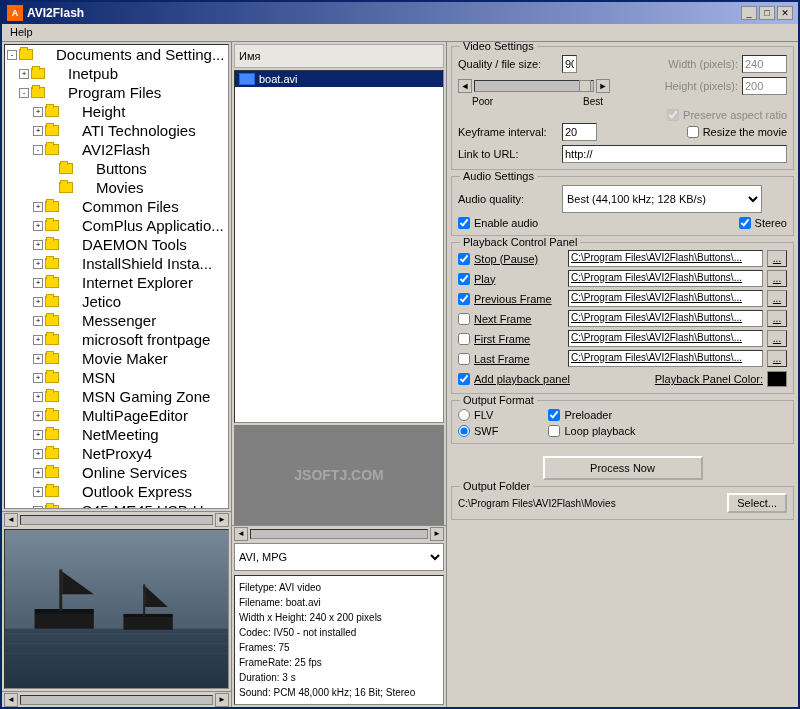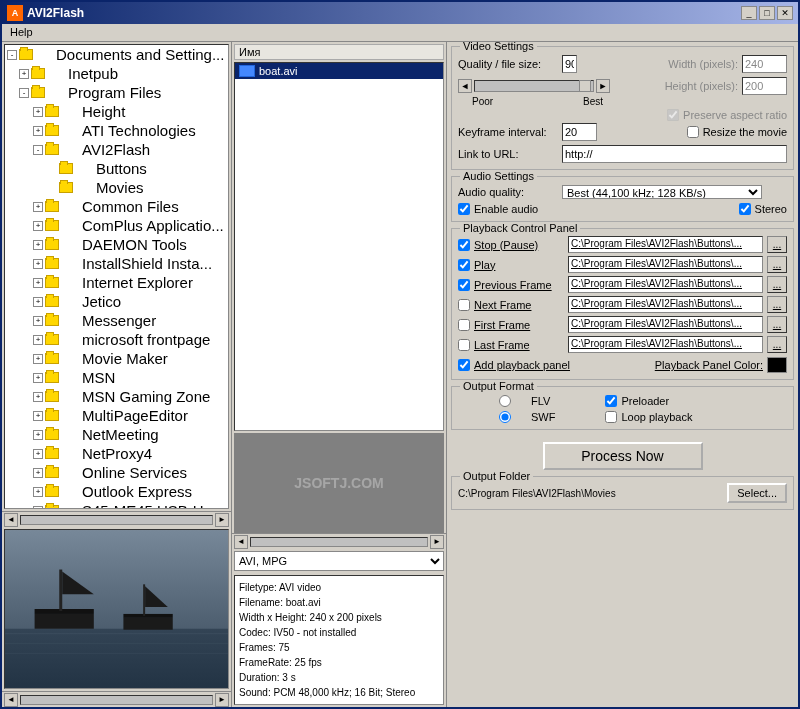--- a/index.html
+++ b/index.html
@@ -328,21 +328,21 @@
       gap: 4px;
     }
     input[type="checkbox"] {
       width: 12px;
       height: 12px;
     }
     select.audio-quality {
       font-size: 11px;
       border: 1px solid #888;
       background: white;
-      height: 14px;
+      height: 28px;
       min-width: 200px;
     }
     .playback-row {
       display: flex;
       align-items: center;
       margin-top: 3px;
       gap: 4px;
       text-decoration: underline;
     }
     .playback-label {
@@ -382,32 +382,31 @@
       margin-top: 4px;
     }
     .output-col {
       display: flex;
       flex-direction: column;
       gap: 4px;
     }
     .radio-row {
       display: flex;
       align-items: flex-start;
-      gap: 20px;
-      margin-left: 41px;
+      gap: 4px;
     }
     input[type="radio"] {
       width: 12px;
       height: 12px;
     }
     .process-btn {
       background: #d4d0c8;
       border: 2px outset #fff;
       padding: 4px 20px;
-      font-size: 14px;
+      font-size: 11px;
       cursor: pointer;
       margin: 6px auto;
       display: block;
       width: 160px;
     }
     .output-folder-row {
       display: flex;
       align-items: center;
       gap: 4px;
       margin-top: 2px;
@@ -627,21 +626,21 @@
 
       <div class="preview-scrollbar">
         <div class="scrollbar-btn">◄</div>
         <div class="scrollbar-track"></div>
         <div class="scrollbar-btn">►</div>
       </div>
     </div>
 
     <div class="middle-panel">
 
-      <div style="margin:2px 2px 0 2px; background:#e8e6e0; border:1px solid #aaa; display:flex; align-items:center; padding:1px 4px; height:16px;">
+      <div style="margin:2px 2px 0 2px; background:#e8e6e0; border:1px solid #aaa; display:flex; align-items:center; padding:1px 4px; height:24px;">
         <span style="font-size:11px;font-weight:normal;">Имя</span>
       </div>
 
       <div class="file-list">
         <div class="file-item selected">
           <div class="file-item-icon"></div>
           <span>boat.avi</span>
         </div>
       </div>
 
@@ -649,21 +648,21 @@
         <div class="watermark">JSOFTJ.COM</div>
       </div>
 
       <div class="file-list-scroll">
         <div class="scrollbar-btn">◄</div>
         <div class="scrollbar-track"></div>
         <div class="scrollbar-btn">►</div>
       </div>
 
       <div class="format-selector">
-        <select style="flex:1; font-size:11px; border:1px solid #888; background:white; height:20px;">
+        <select style="flex:1; font-size:11px; border:1px solid #888; background:white; height:28px;">
           <option>AVI, MPG</option>
         </select>
       </div>
 
       <div class="file-info">
         <div>Filetype: AVI video</div>
         <div>Filename: boat.avi</div>
         <div>Width x Height: 240 x 200 pixels</div>
         <div>Codec: IV50 - not installed</div>
         <div>Frames: 75</div>

